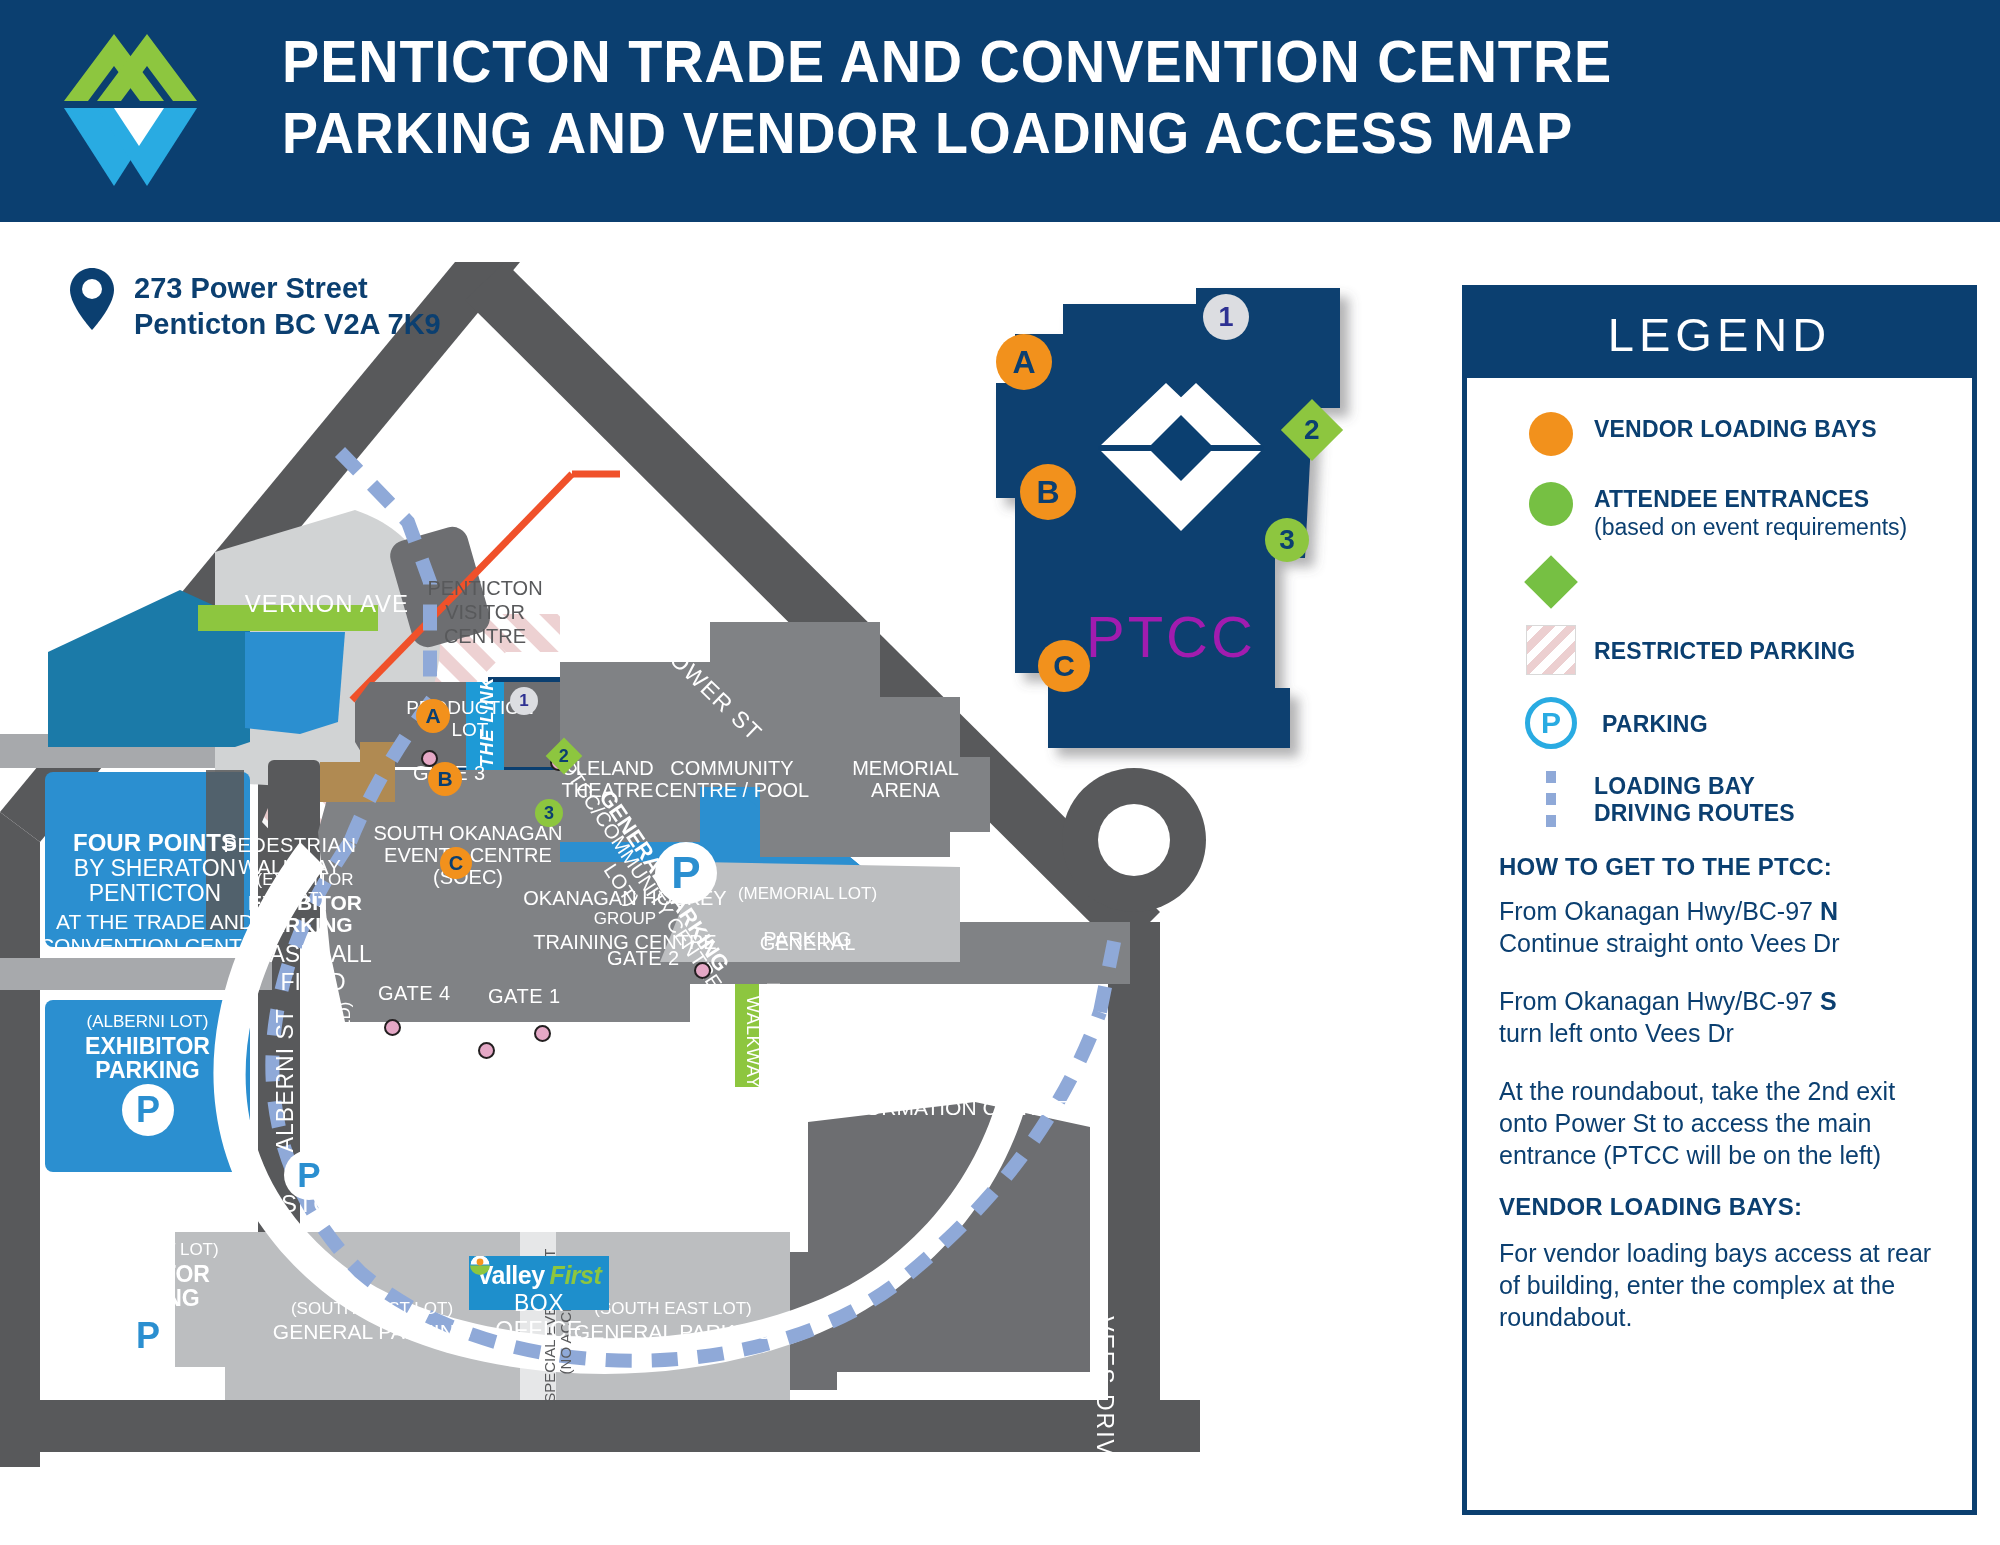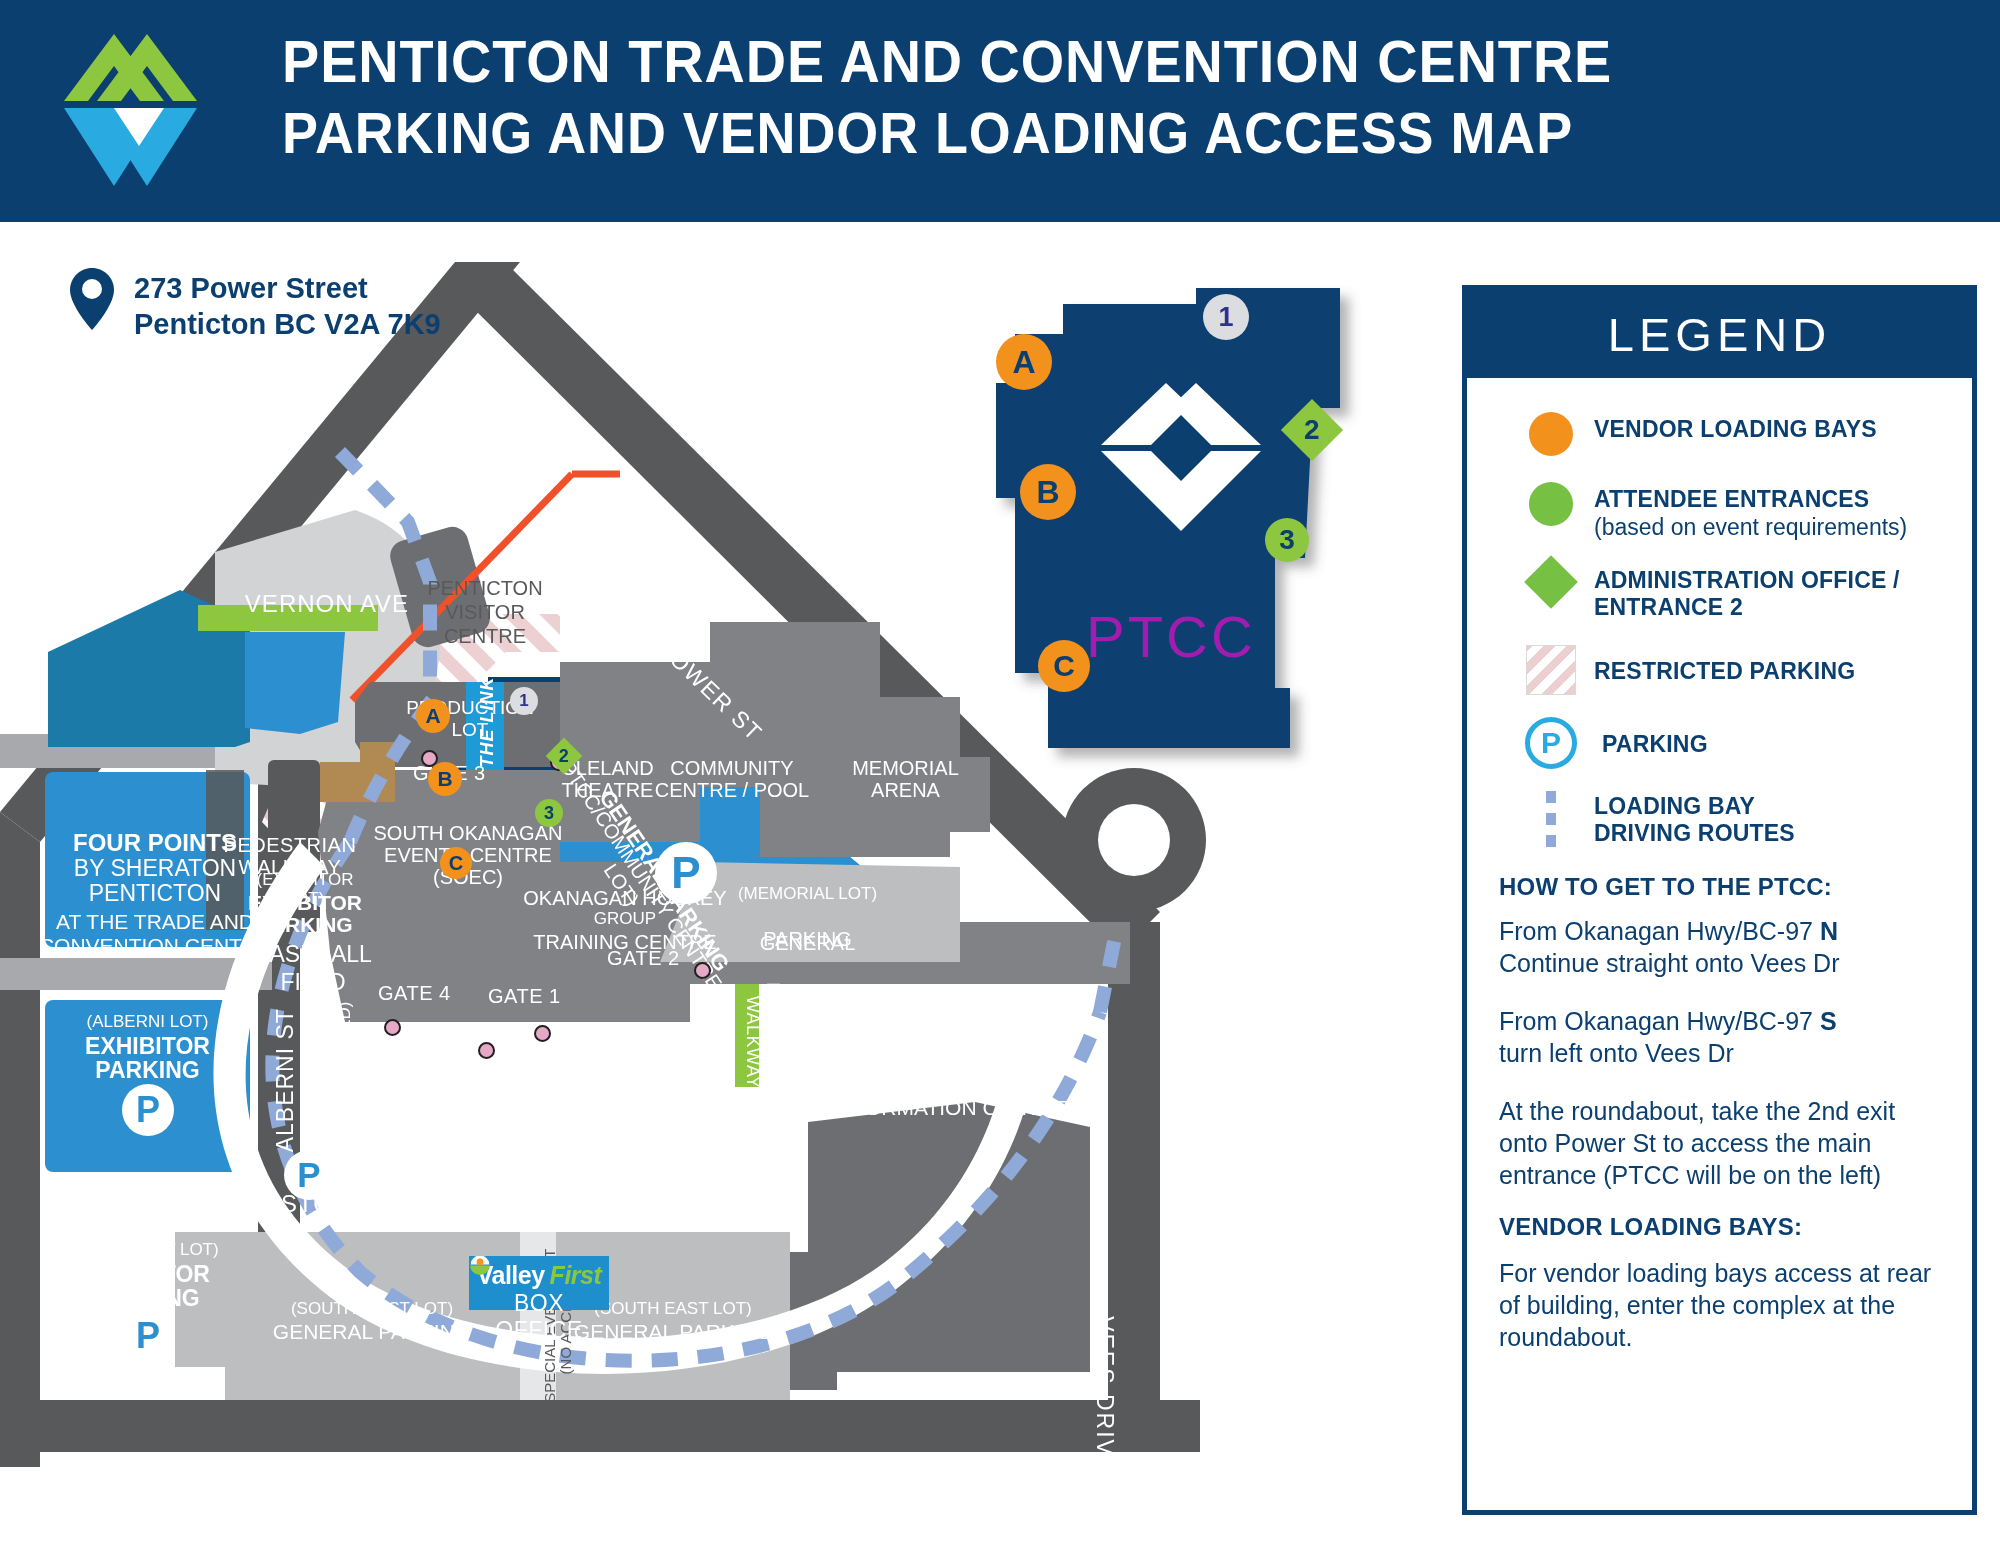--- a/index.html
+++ b/index.html
@@ -431,24 +431,20 @@
         <div class="lg-txt">
           <div class="lg-main">ATTENDEE ENTRANCES</div>
           <div class="lg-sub">(based on event requirements)</div>
         </div>
       </div>
 
       <div class="lg-row" style="margin-bottom:24px;">
         <div class="lg-ico">
             <div class="diamond-green"></div>
           </div>
-        <div class="lg-txt">
-          <div class="lg-main">ADMINISTRATION OFFICE /</div>
-          <div class="lg-main">ENTRANCE 2</div>
-        </div>
       </div>
 
       <div class="lg-row" style="margin-bottom:22px;">
         <div class="lg-ico">
             <div class="hatch-box"></div>
           </div>
         <div class="lg-txt" style="padding-top:13px;">
             <div class="lg-main">RESTRICTED PARKING</div>
           </div>
       </div>

